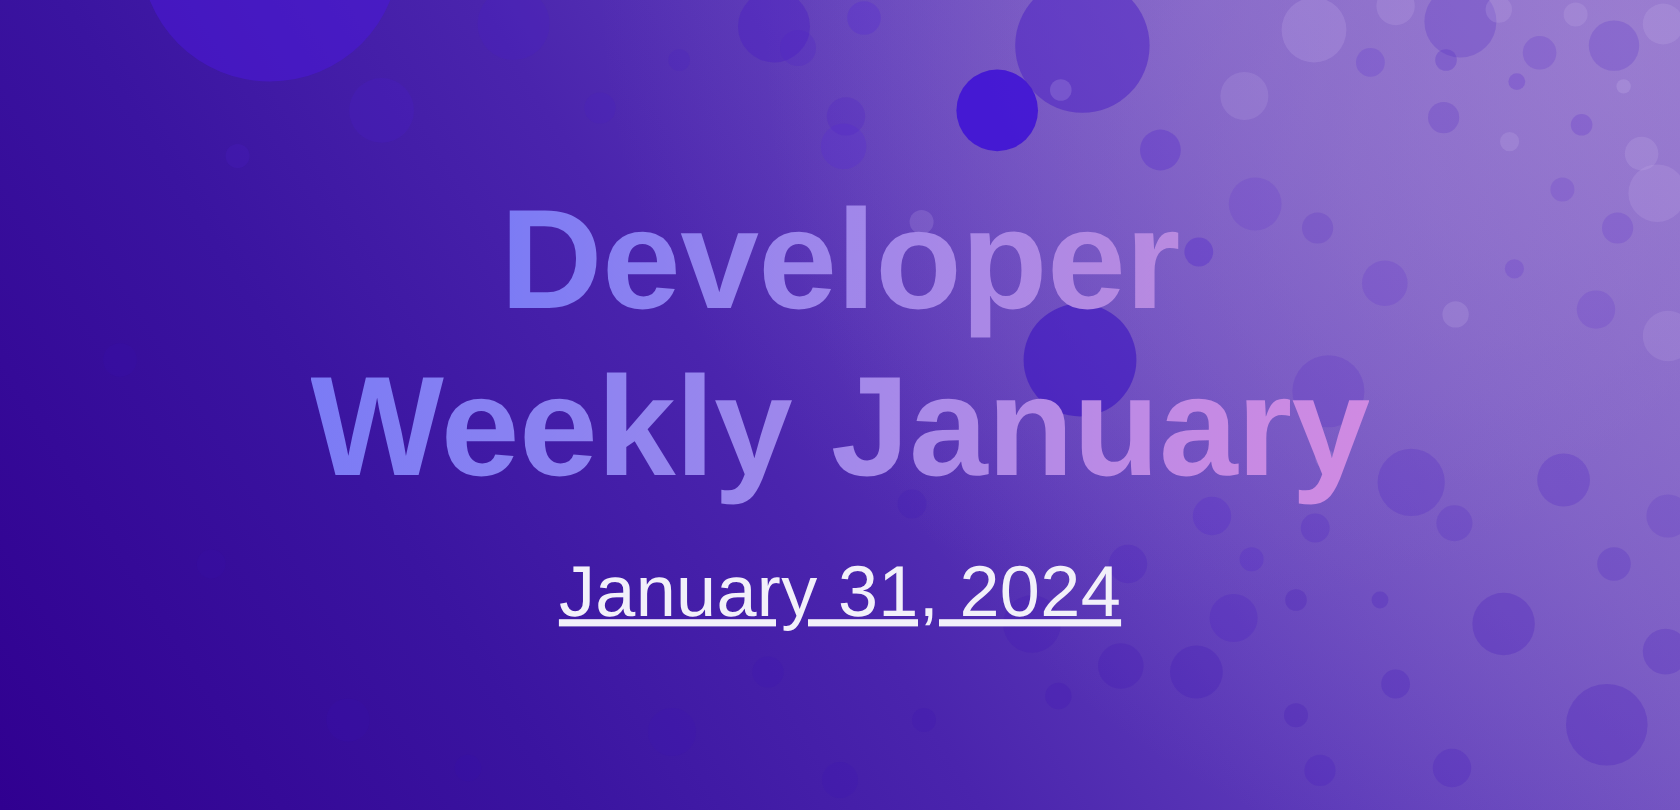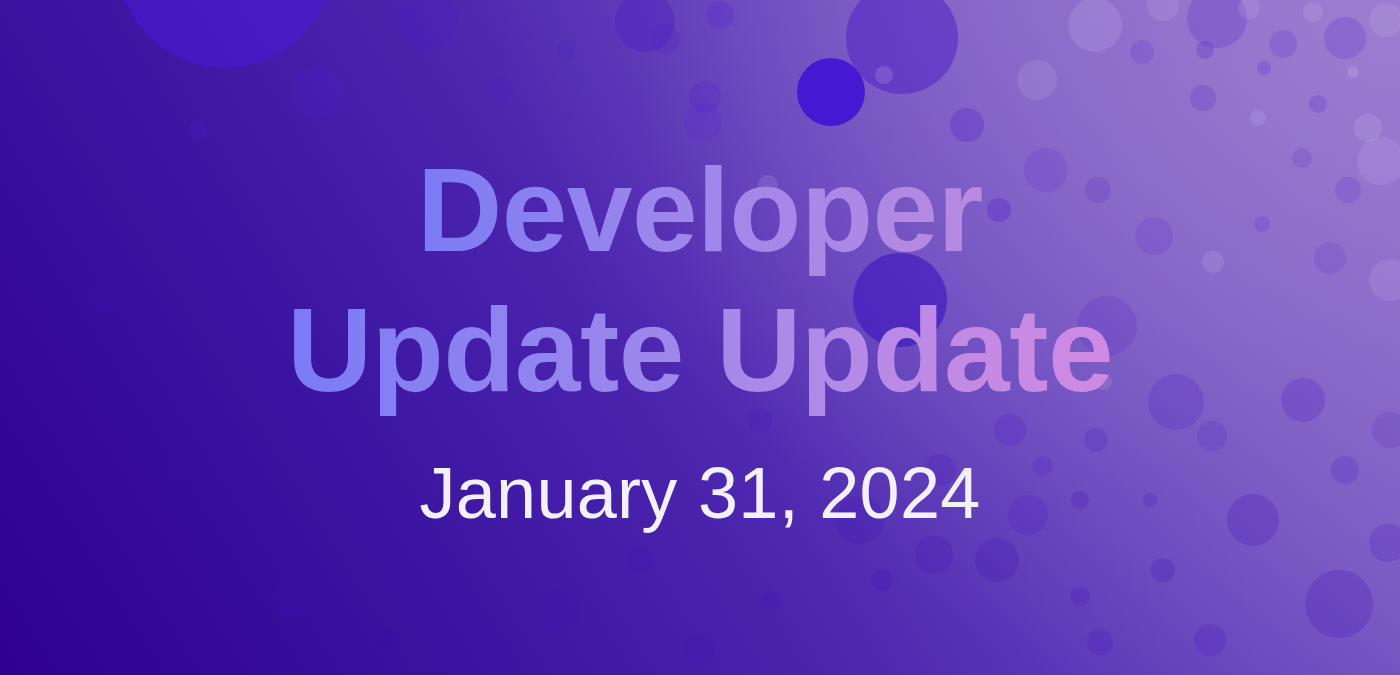--- a/index.html
+++ b/index.html
@@ -79,25 +79,26 @@
   #line-1 {
     background-image: linear-gradient(90deg, #7b7bf5 0%, #9b86ec 42%, #b98ae0 100%);
   }
 
   #line-2 {
     background-image: linear-gradient(90deg, #7b7bf5 0%, #8f84f0 28%, #a98ae8 58%, #c48ae4 84%, #d08ae2 100%);
   }
 
   #date-line {
     margin-top: 32px;
-    font-size: 72px;
+    font-size: 60px;
     font-weight: normal;
     letter-spacing: 0.3px;
     color: #f2f0fa;
     white-space: nowrap;
+    text-decoration: underline;
   }
 </style>
 </head>
 <body>
 
 <div id="slide">
 
   <div id="bloom"></div>
 
   <div id="bubbles">
@@ -179,18 +180,18 @@
       <span class="bub" style="left:487px;top:77px;width:26px;height:26px;background:#4a1ec4;opacity:0.22;"></span>
       <span class="bub" style="left:557px;top:41px;width:18px;height:18px;background:#4a1ec4;opacity:0.22;"></span>
       <span class="bub" style="left:748px;top:408px;width:24px;height:24px;background:#3f14b8;opacity:0.18;"></span>
       <span class="bub" style="left:924px;top:454px;width:32px;height:32px;background:#4418bd;opacity:0.22;"></span>
     </div>
 
   <div id="content">
 
     <div class="headline" id="line-1">Developer</div>
 
-    <div class="headline" id="line-2">Update Update</div>
+    <div class="headline" id="line-2">Weekly January</div>
 
     <div id="date-line">January 31, 2024</div>
 
   </div>
 </div>
 
 </body></html>

